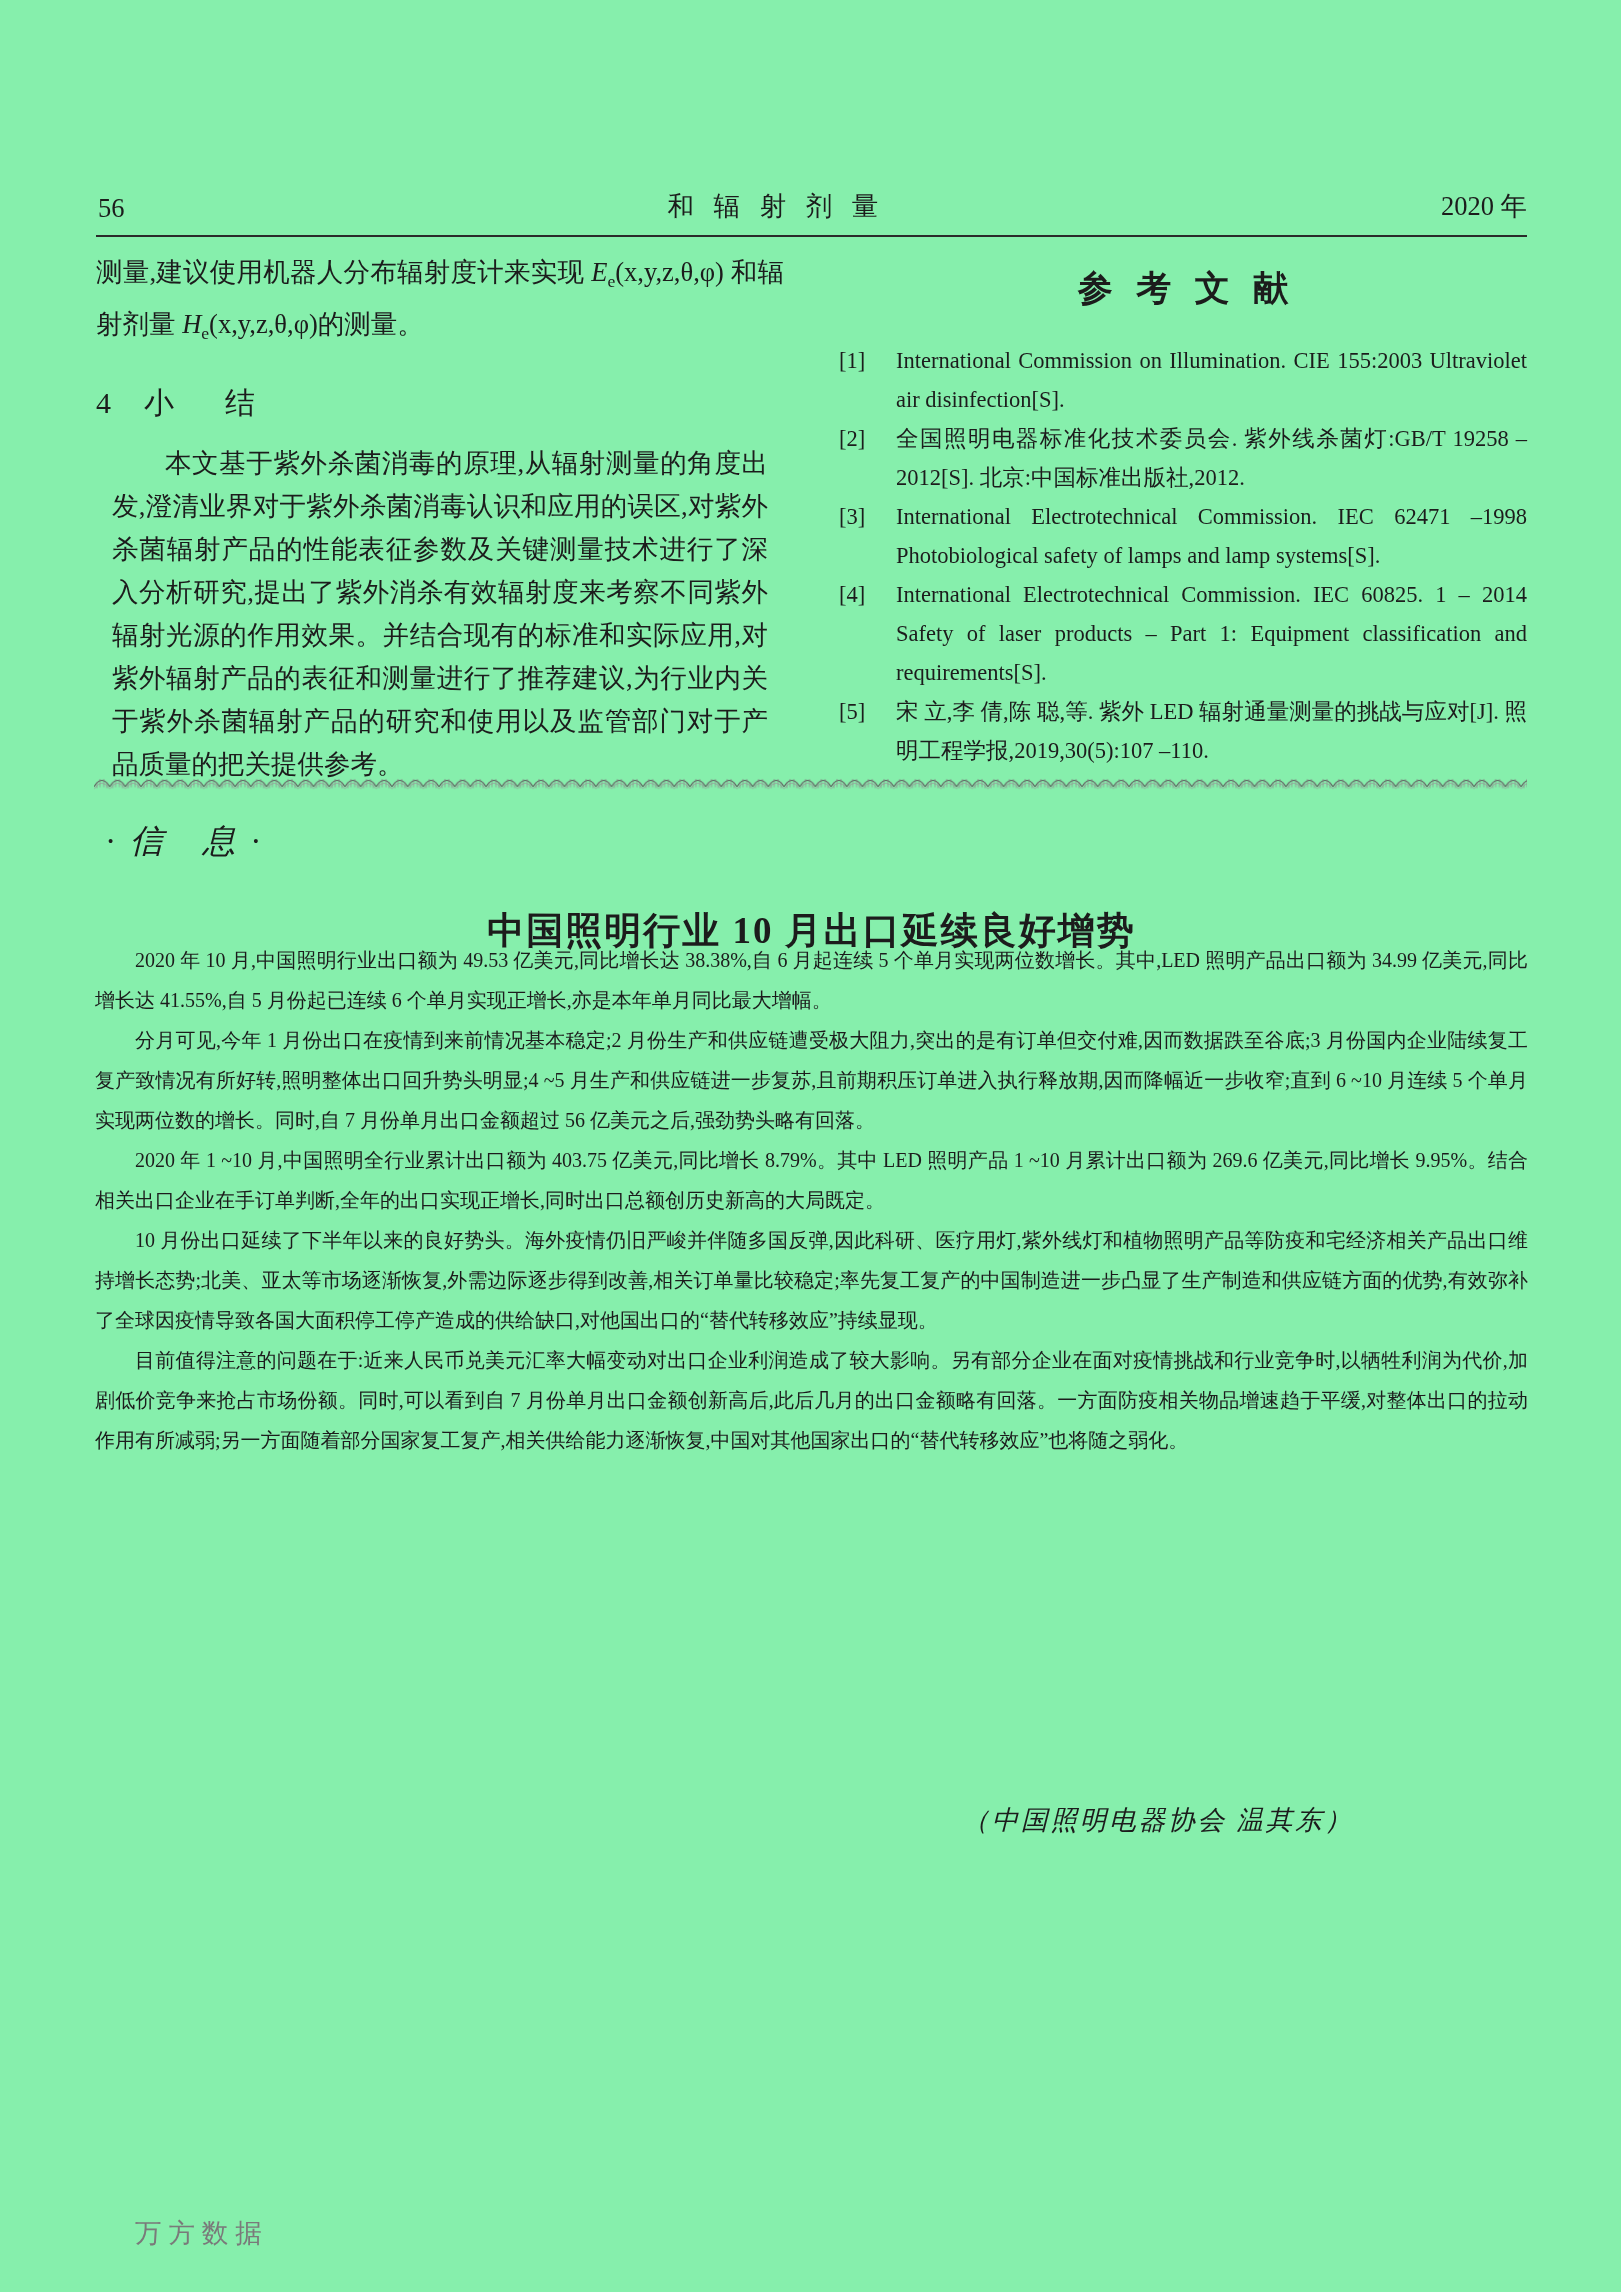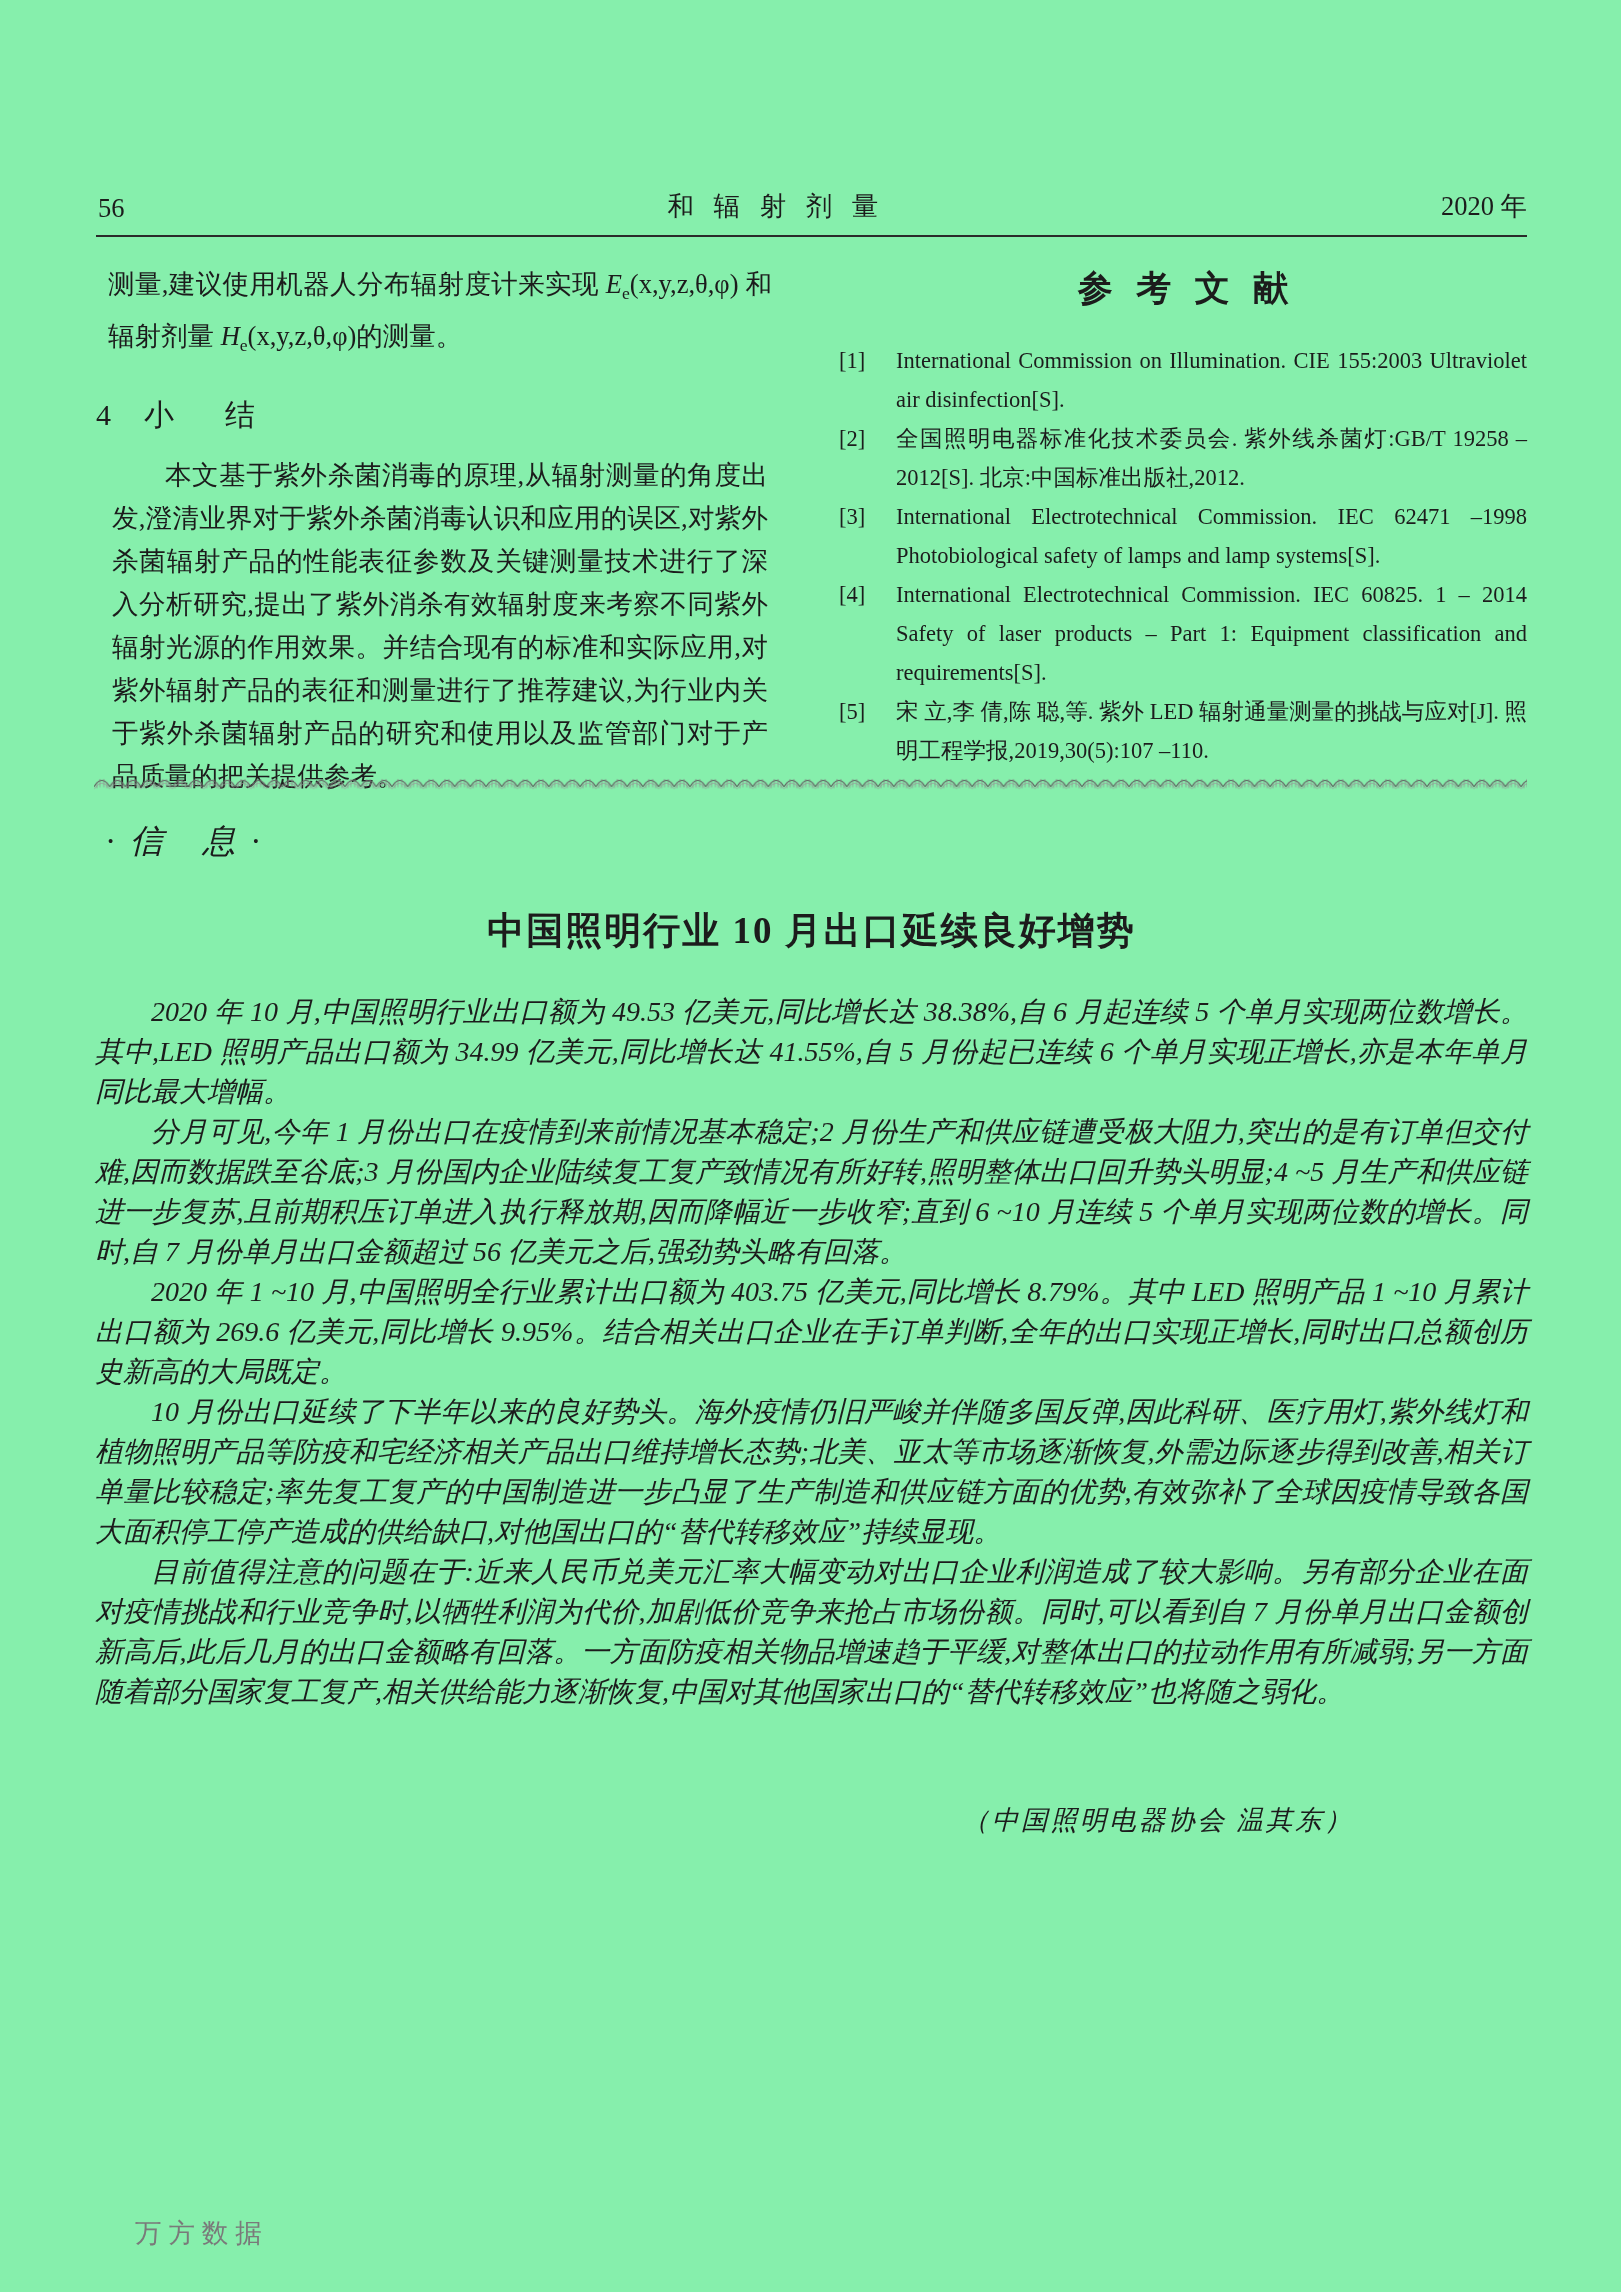--- a/index.html
+++ b/index.html
@@ -21,21 +21,21 @@
   .head-rule{
     position:absolute;top:235px;left:96px;width:1431px;
     border-top:2px solid #2a2a2a;height:0;
   }
   
   .columns{
     position:absolute;top:251px;left:96px;width:1431px;
     display:flex;gap:55px;
   }
   .col-left{width:688px;font-size:26.5px;line-height:43px;text-align:justify;}
-  .cont-par{margin:12px;}
+  .cont-par{margin:0;}
   .cont-par i{font-style:italic;}
   .cont-par sub{font-size:17.6px;}
   .section-heading{
     margin:25.5px 0 17.6px 0;
     font-size:30px;
     display:flex;align-items:baseline;
   }
   .section-no{margin-right:33px;}
   .section-title{letter-spacing:51px;}
   .summary{margin:16px;text-indent:2em;}
@@ -54,22 +54,22 @@
   .info-kicker{
     position:absolute;top:819px;left:106px;
     font-size:33px;font-style:italic;letter-spacing:15.7px;
     font-family:"Liberation Serif","DejaVu Serif",serif;
   }
   .article-title{
     position:absolute;top:906px;left:96px;width:1431px;
     text-align:center;font-size:37px;font-weight:bold;letter-spacing:2px;
   }
   .article-body{
-    position:absolute;top:992px;left:95px;width:1433px;
-    font-size:28px;line-height:40px;text-align:justify;font-style:italic;
+    position:absolute;top:940px;left:95px;width:1433px;
+    font-size:20px;line-height:40px;text-align:justify;
   }
   .article-body p{margin:0;text-indent:2em;}
   .byline{
     position:absolute;top:1802px;right:267px;
     font-size:26.5px;font-style:italic;letter-spacing:2.9px;
   }
   .watermark{
     position:absolute;top:2215px;left:135px;
     font-size:26.5px;color:#7a7a7a;letter-spacing:6.9px;
   }

